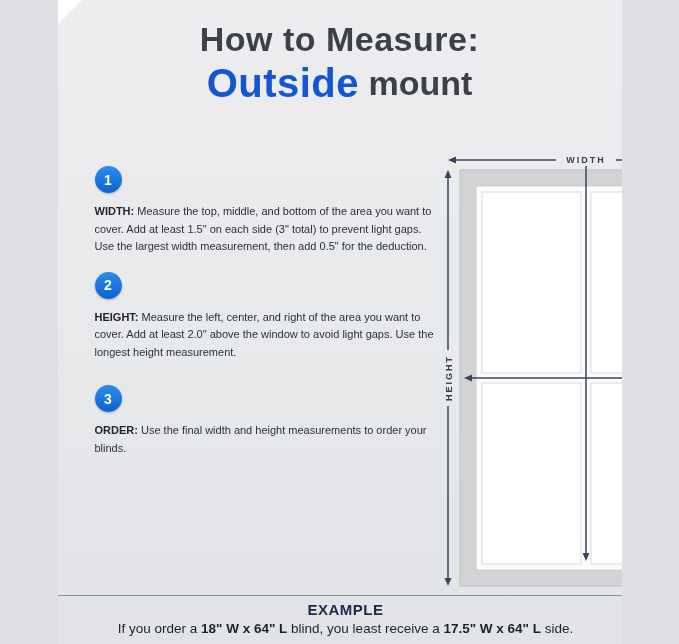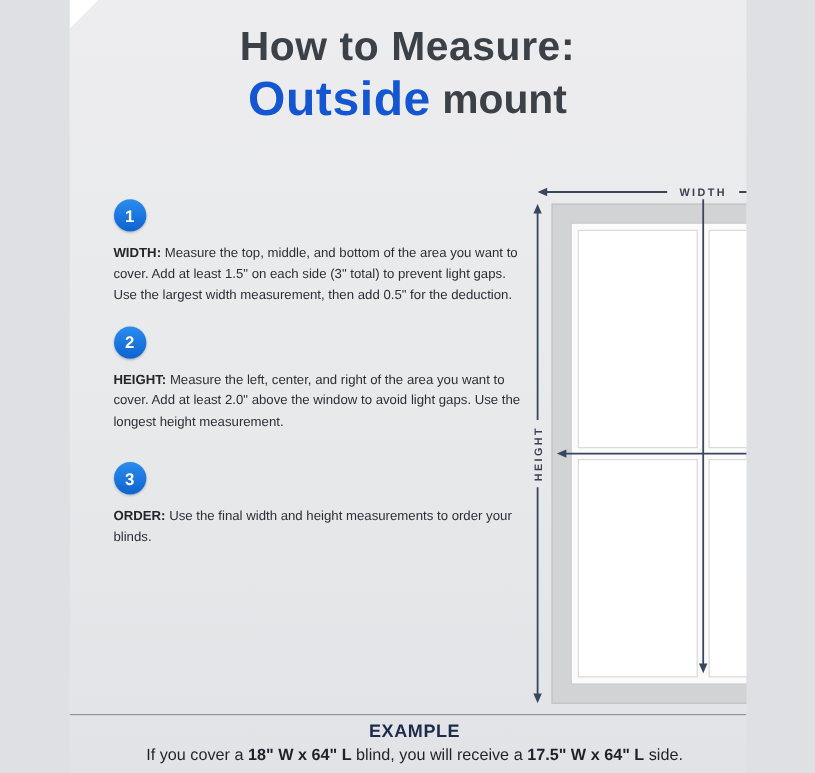--- a/index.html
+++ b/index.html
@@ -128,17 +128,17 @@
 
       <line x1="30" y1="228" x2="262" y2="228" stroke="#39465f" stroke-width="1.5"></line>
       <polygon points="24,228 32,224.5 32,231.5" fill="#39465f"></polygon>
       <polygon points="268,228 260,224.5 260,231.5" fill="#39465f"></polygon>
     </svg>
   </div>
 
   <footer class="footer">
     <div class="example-heading">EXAMPLE</div>
     <div class="example-text">
-      <span>If you cover a </span><b>18" W x 64" L</b><span> blind, you will receive a </span><b>17.5" W x 64" L</b><span> side.</span>
+      <span>If you order a </span><b>18" W x 64" L</b><span> blind, you least receive a </span><b>17.5" W x 64" L</b><span> side.</span>
     </div>
   </footer>
 
 </div>
 
 </body></html>

